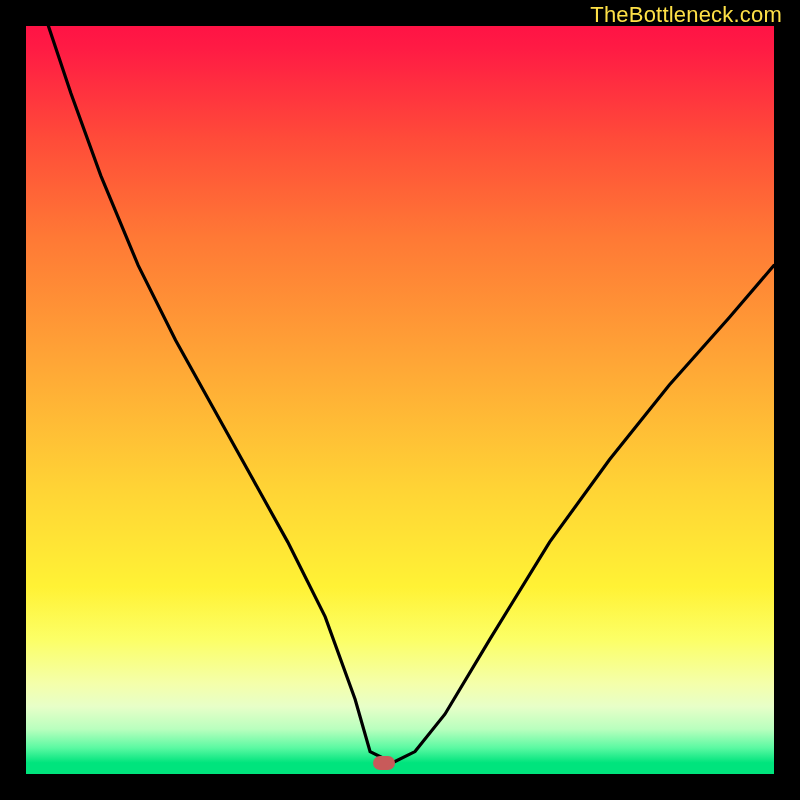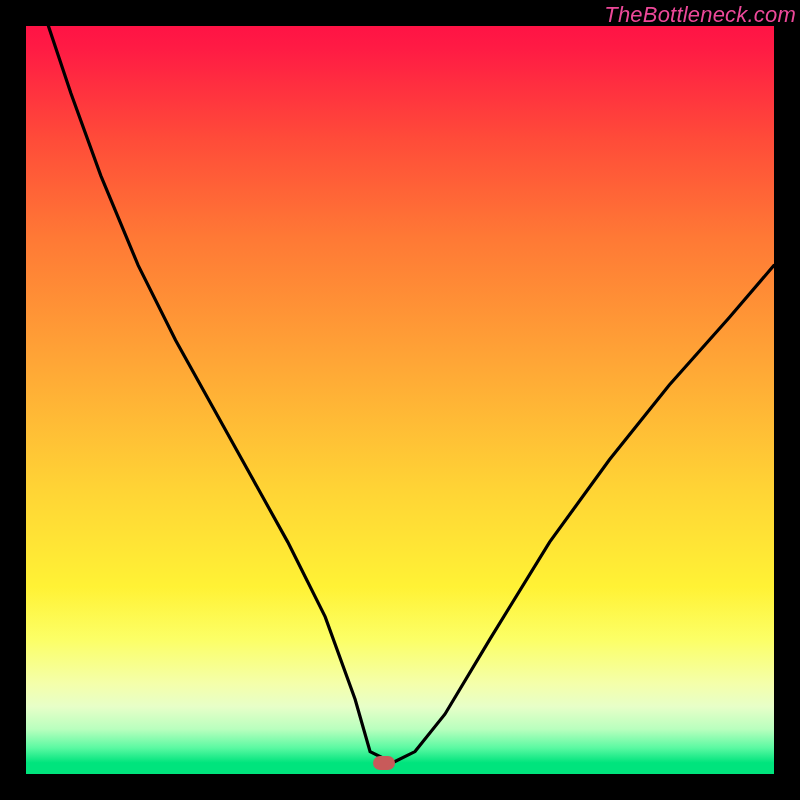--- a/index.html
+++ b/index.html
@@ -61,26 +61,25 @@
   .marker {
     position: absolute;
     width: 22px;
     height: 14px;
     border-radius: 8px;
     transform: translate(-50%, -50%);
   }
   .watermark {
     position: absolute;
     top: 2px;
-    right: 4px;
-    color: #ec4899;
+    right: 18px;
+    color: #fde047;
     font-size: 22px;
     font-weight: 500;
     letter-spacing: 0.2px;
-    font-style: italic;
   }
 </style>
 </head>
 <body>
 
 <div class="frame">
   <div class="plot-area">
     <div class="gradient"></div>
     <svg class="curve" viewBox="0 0 748 748" preserveAspectRatio="none">
       <path id="curve-path" fill="none" stroke="#000" stroke-width="3.2" stroke-linecap="round" d="M22.4 0.0 L44.9 67.3 L74.8 149.6 L112.2 239.4 L149.6 314.2 L187.0 381.5 L224.4 448.8 L261.8 516.1 L299.2 590.9 L329.1 673.2 L344.1 725.6 L366.5 736.8 L389.0 725.6 L418.9 688.2 L463.8 613.4 L523.6 516.1 L583.4 433.8 L643.3 359.0 L703.1 291.7 L748.0 239.4"></path>

